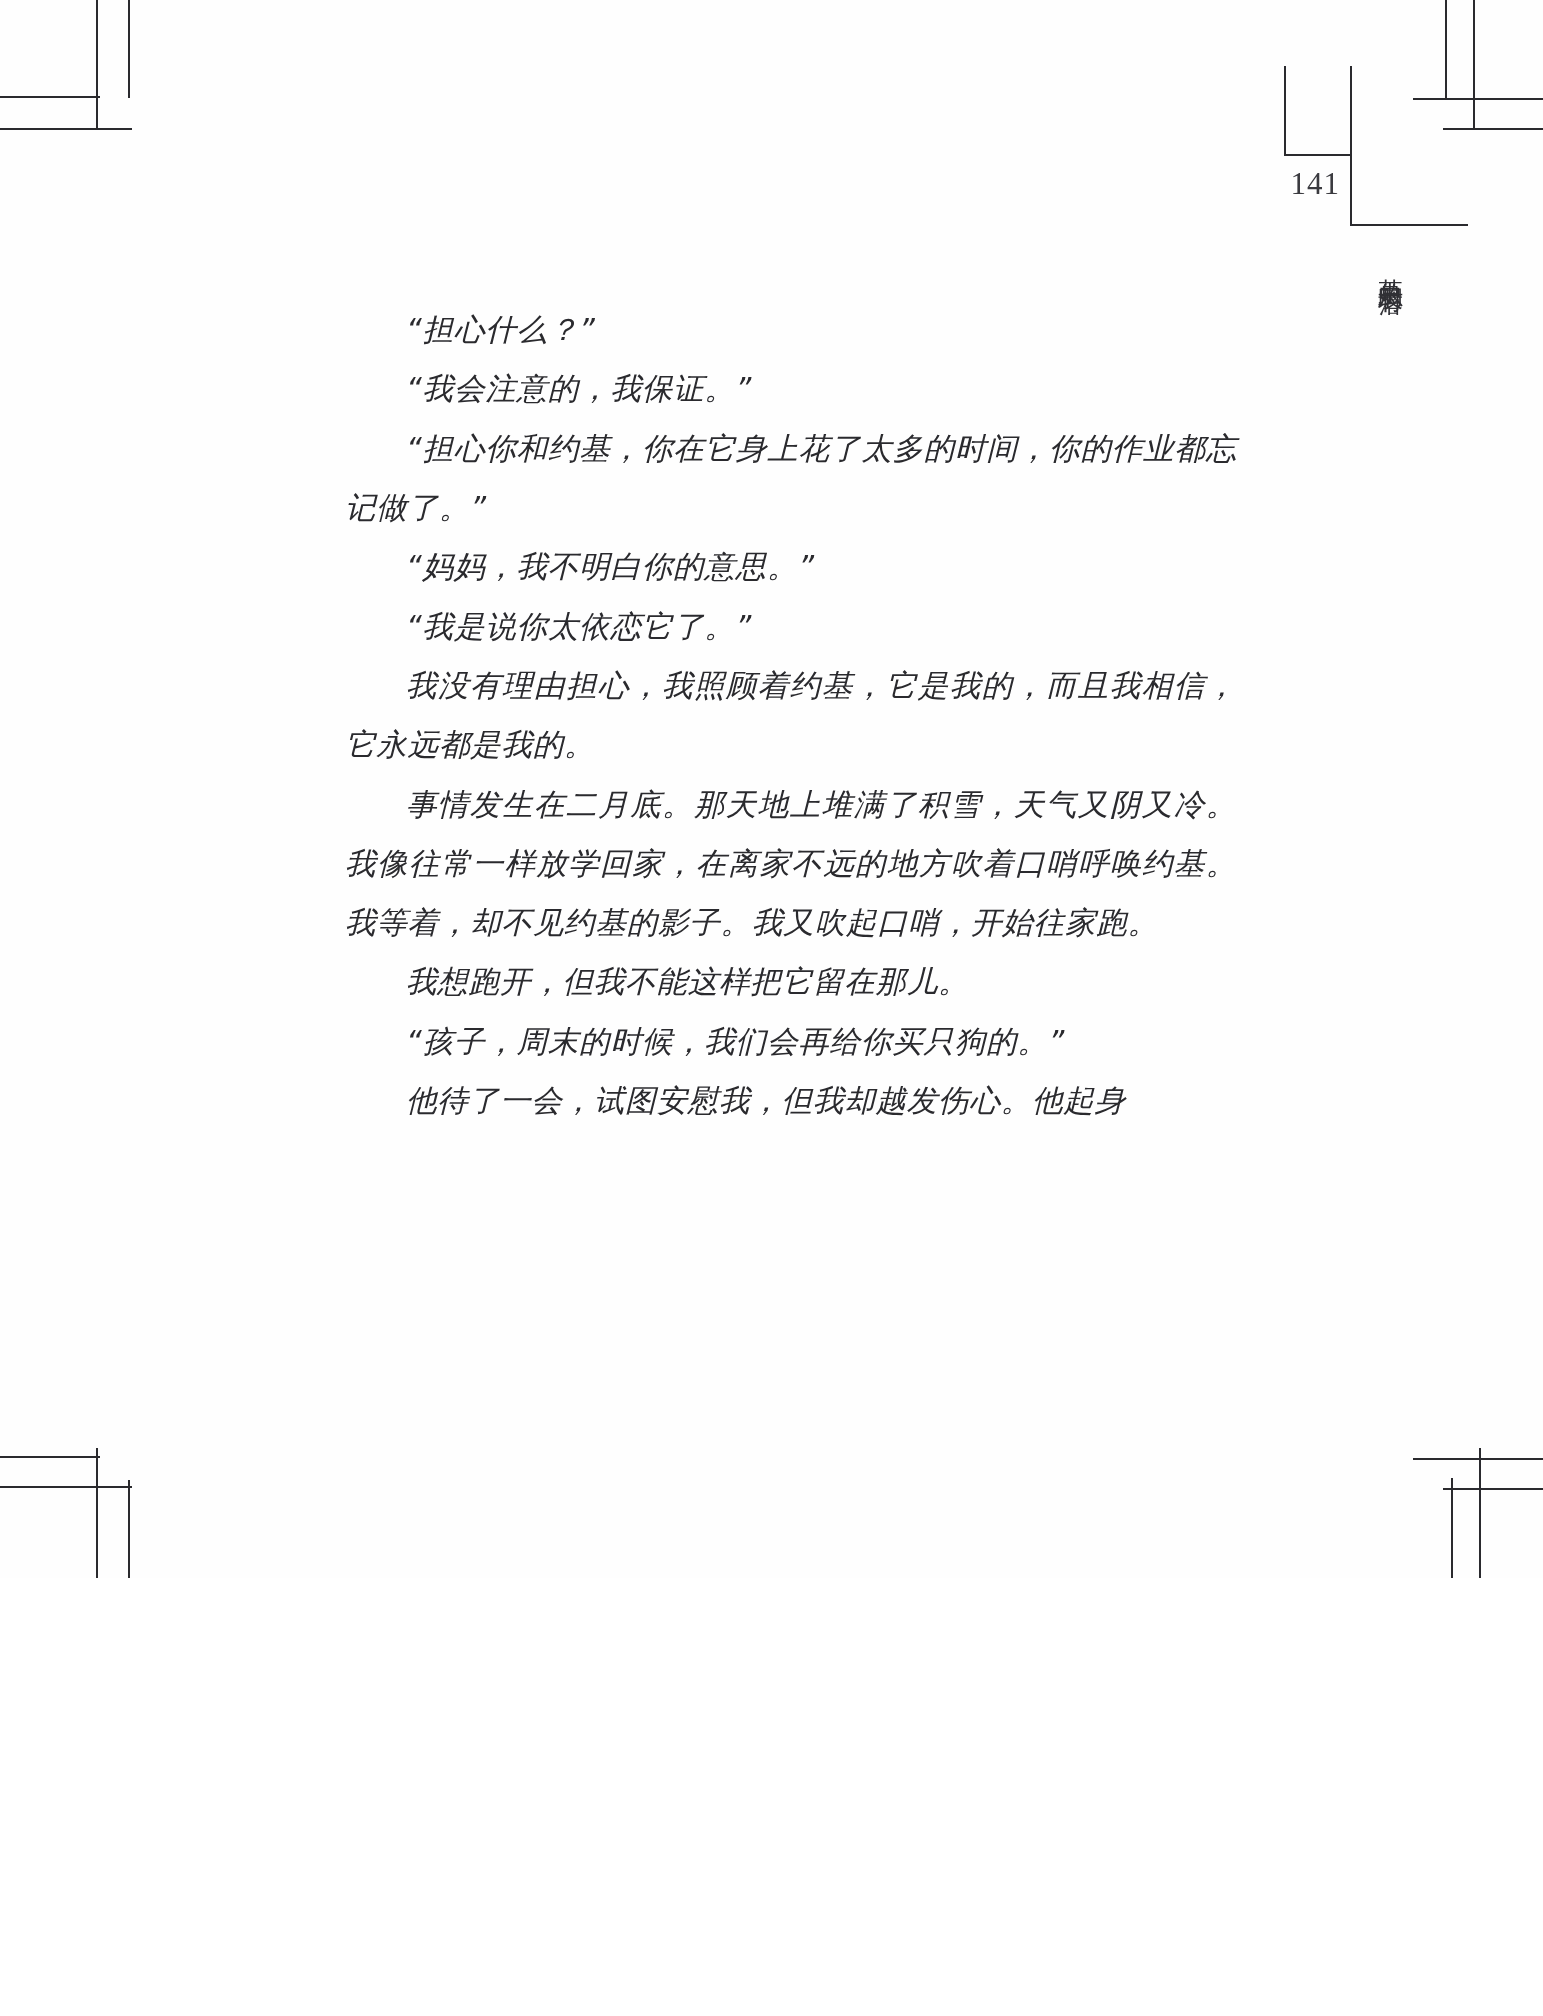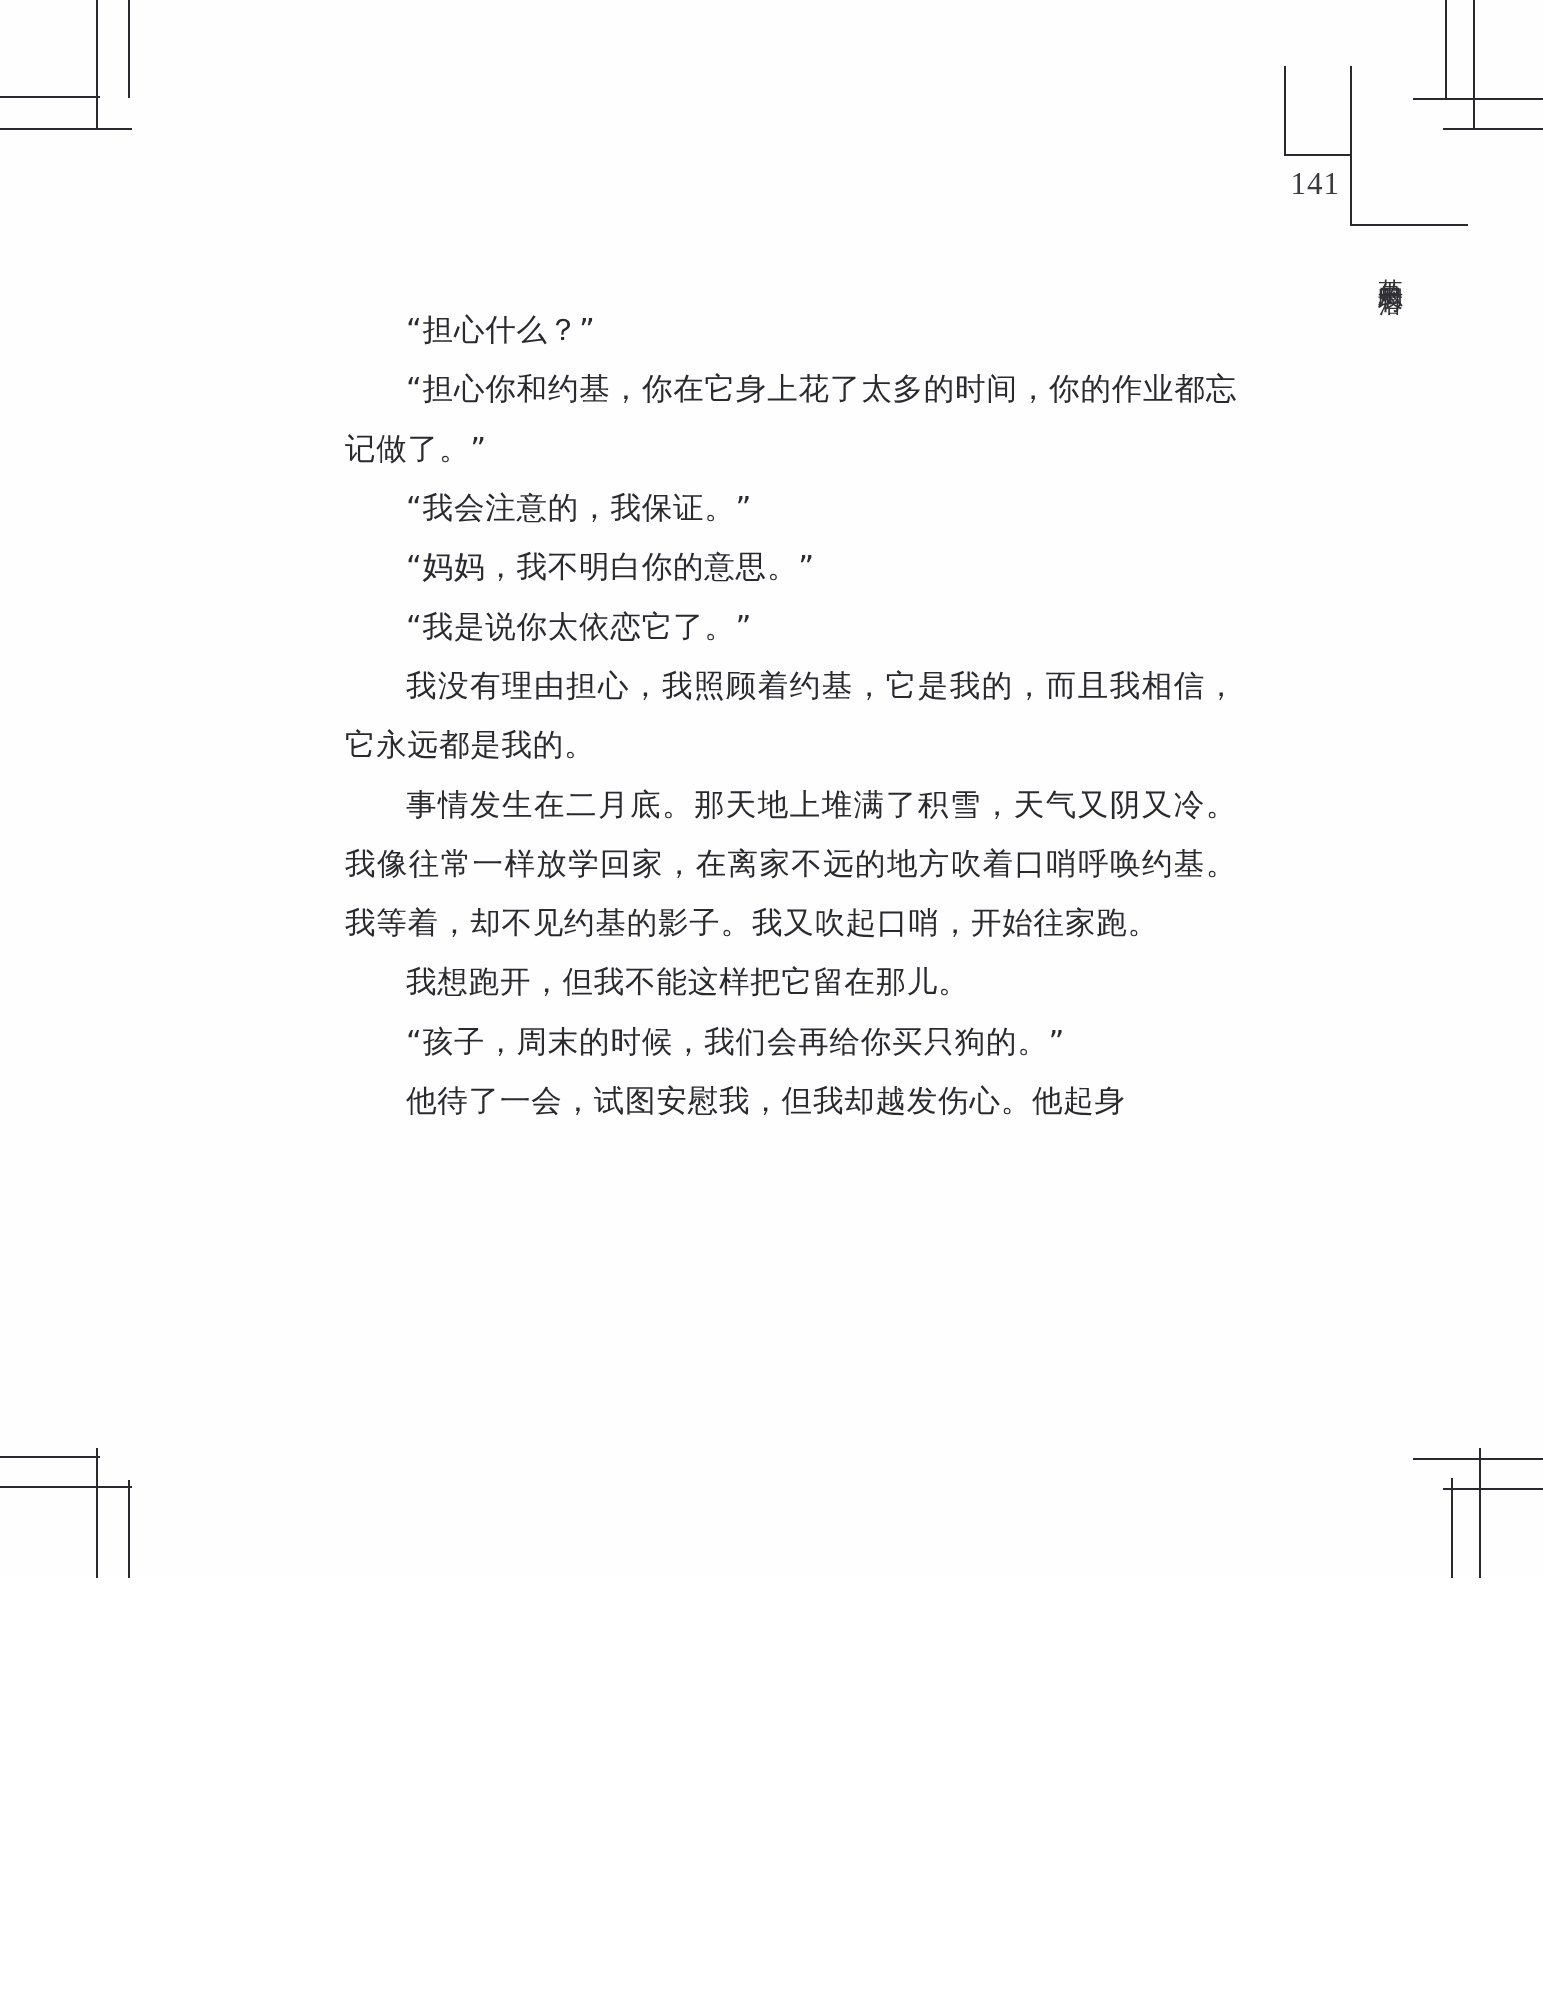--- a/index.html
+++ b/index.html
@@ -82,20 +82,21 @@
     writing-mode:vertical-rl;
     letter-spacing:3px;
   }
 
   
   #body-col {
     position:absolute;
     left:345px;
     top:300px;
     width:892px;
+    font-style:italic;
   }
   .para {
     font-family:"DejaVu Sans", sans-serif;
     font-size:30.5px;
     line-height:1.945;
     color:#2a2a2e;
     text-indent:2em;
     letter-spacing:0.8px;
     text-align:justify;
     text-justify:inter-character;
@@ -148,22 +149,22 @@
       <div class="seg sC"></div>
       <div class="seg sD"></div>
     </div>
     <div id="page-number">141</div>
   </div>
 
   <div id="running-title">草虫的村落</div>
 
   <div id="body-col">
     <p class="para">“担心什么？”</p>
+    <p class="para">“我会注意的，我保证。”</p>
     <p class="para">“担心你和约基，你在它身上花了太多的时间，你的作业都忘记做了。”</p>
-    <p class="para">“我会注意的，我保证。”</p>
     <p class="para">“妈妈，我不明白你的意思。”</p>
     <p class="para">“我是说你太依恋它了。”</p>
     <p class="para">我没有理由担心，我照顾着约基，它是我的，而且我相信，它永远都是我的。</p>
     <p class="para">事情发生在二月底。那天地上堆满了积雪，天气又阴又冷。我像往常一样放学回家，在离家不远的地方吹着口哨呼唤约基。我等着，却不见约基的影子。我又吹起口哨，开始往家跑。</p>
     <p class="para">我想跑开，但我不能这样把它留在那儿。</p>
     <p class="para">“孩子，周末的时候，我们会再给你买只狗的。”</p>
     <p class="para">他待了一会，试图安慰我，但我却越发伤心。他起身</p>
   </div>
 
   <div id="illustration">

